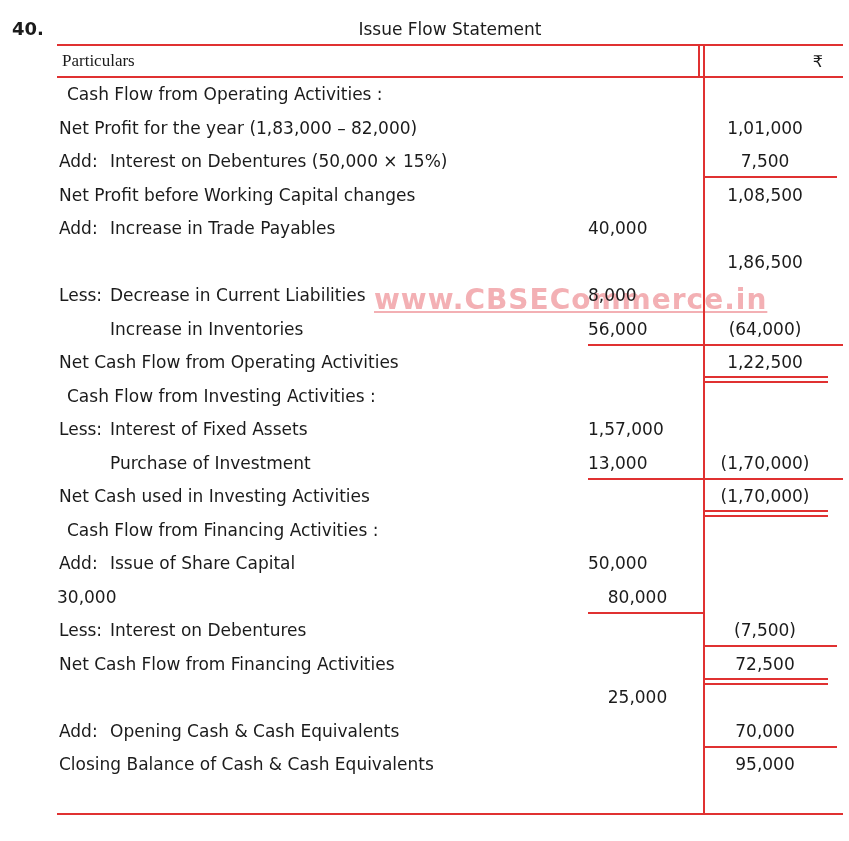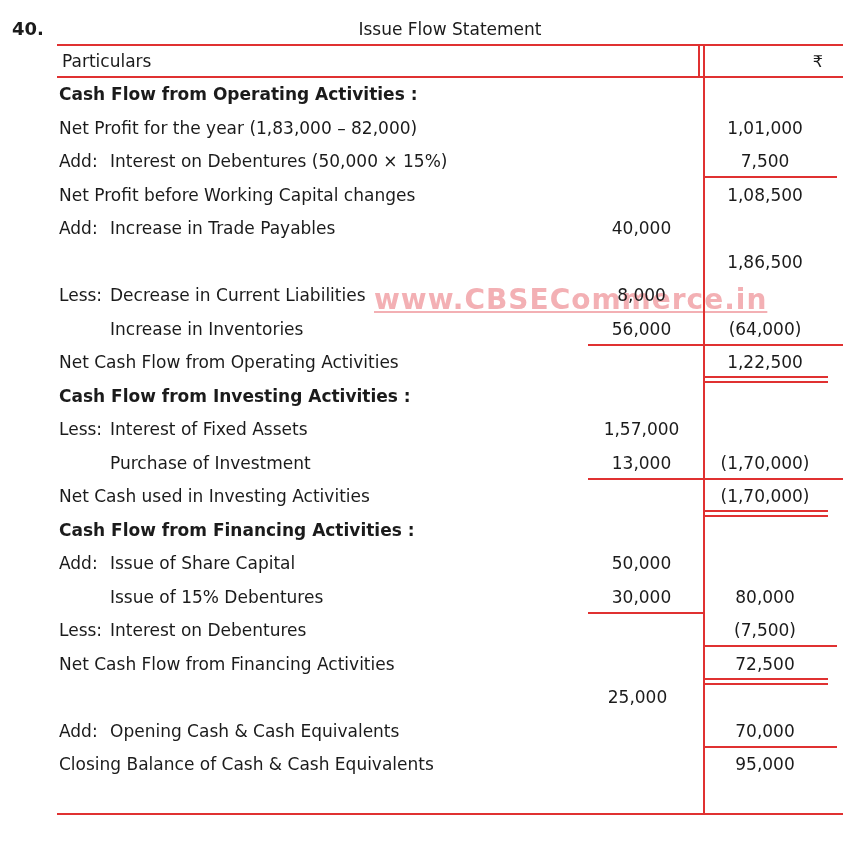--- a/index.html
+++ b/index.html
@@ -24,32 +24,32 @@
   .hline{position:absolute;left:0;width:786px;height:2px;background:var(--red);}
   .hline.top{top:0;}
   .hline.head-bottom{top:31.5px;}
   .hline.bottom{bottom:0;}
   .vline{position:absolute;left:646px;top:0;bottom:0;width:2px;background:var(--red);}
   .vline-header{position:absolute;left:641px;top:0;height:33px;width:2px;background:var(--red);}
   .header-row{
     position:absolute;left:0;top:2px;width:786px;height:30px;
     display:flex;justify-content:space-between;align-items:center;font-size:17px;
   }
-  .header-row .h-part{padding-left:5px;}
+  .header-row .h-part{padding-left:5px;font-family:Liberation Serif, serif;}
   .header-row .h-amt{padding-right:20px;font-size:16px;}
   .rows{position:absolute;left:0;top:33.5px;width:786px;}
   .row{
     position:relative;display:grid;grid-template-columns:531px 115px 140px;
     height:33.5px;align-items:center;font-size:17px;white-space:nowrap;
   }
-  .row.section .cell.label{font-weight:bold;}
+  .row.section .cell.label{font-weight:normal;margin-left:8px;}
   .cell.label{padding-left:2px;overflow:visible;}
   .cell.label .prefix{display:inline-block;width:51px;}
   .cell.label.indent{padding-left:53px;}
-  .cell.inner{text-align:center;padding-right:8px;}
+  .cell.inner{text-align:left;padding-right:8px;}
   .cell.outer{text-align:center;padding-right:16px;}
   .rline{position:absolute;height:2px;background:var(--red);z-index:3;}
   .rline.outer-single{left:646px;width:134px;bottom:0;}
   .rline.inner-outer{left:531px;width:255px;bottom:0;}
   .rline.inner-only{left:531px;width:115px;bottom:0;}
   .rline.d1{left:646px;width:125px;bottom:1px;}
   .rline.d2{left:646px;width:125px;bottom:-4px;}
 </style>
 </head>
 <body>
@@ -150,21 +150,20 @@
           <div class="cell label"><span>Cash Flow from Financing Activities :</span></div>
           <div class="cell inner"></div>
           <div class="cell outer"></div>
         </div>
         <div class="row">
           <div class="cell label"><span class="prefix">Add:</span><span>Issue of Share Capital</span></div>
           <div class="cell inner">50,000</div>
           <div class="cell outer"></div>
         </div>
         <div class="row">
-          <div class="cell label indent"><span>Issue of 15% Debentures</span></div>
           <div class="cell inner">30,000</div>
           <div class="cell outer">80,000</div>
           <div class="rline inner-only"></div>
         </div>
         <div class="row">
           <div class="cell label"><span class="prefix">Less:</span><span>Interest on Debentures</span></div>
           <div class="cell inner"></div>
           <div class="cell outer">(7,500)</div>
           <div class="rline outer-single"></div>
         </div>

